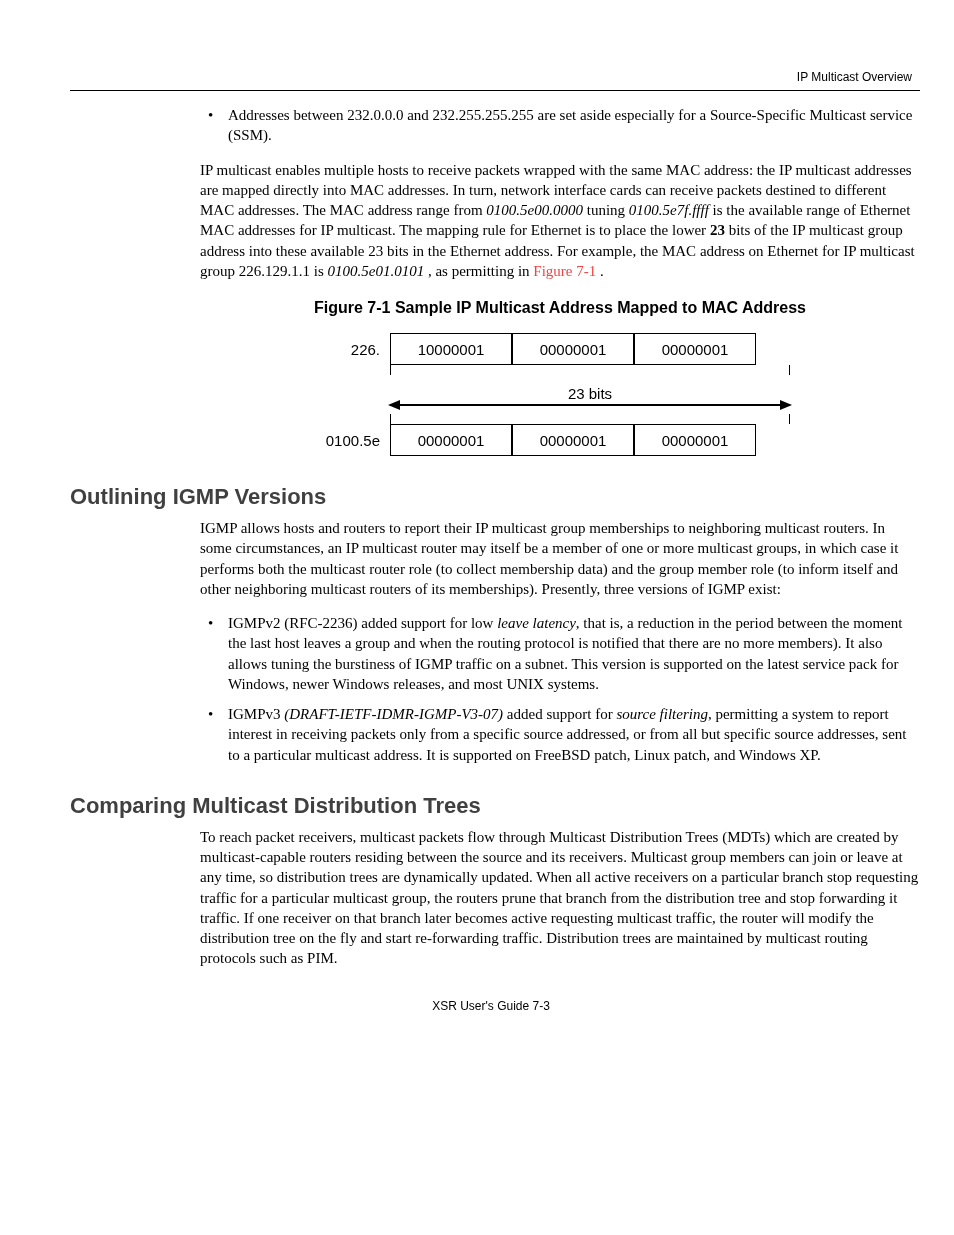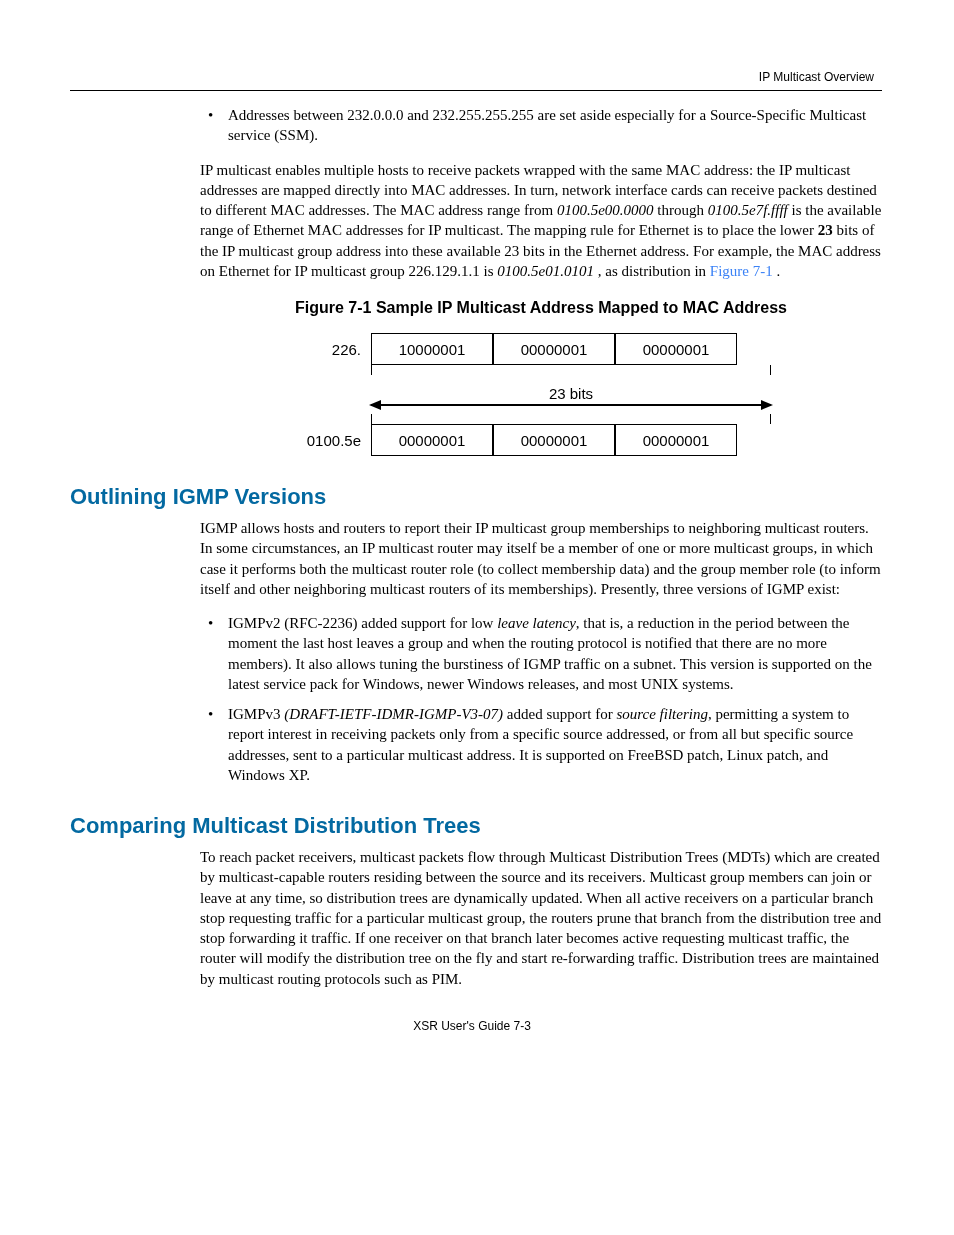--- a/index.html
+++ b/index.html
@@ -4,21 +4,21 @@
 <style>
   body {
     margin: 0;
     padding: 0;
     background: #fff;
     font-family: "Palatino Linotype", "Book Antiqua", Palatino, Georgia, serif;
     color: #000;
     width: 954px;
   }
   .page {
-    padding: 70px 72px 40px 70px;
+    padding: 70px 34px 40px 70px;
     box-sizing: border-box;
   }
   .running-head {
     text-align: right;
     font-family: Arial, Helvetica, sans-serif;
     font-size: 12px;
     margin-bottom: 6px;
     padding-right: 8px;
   }
   .rule {
@@ -47,21 +47,21 @@
     top: 0;
     font-size: 15px;
   }
   p.body {
     font-size: 15px;
     line-height: 1.35;
     margin: 0 0 14px 0;
   }
   em { font-style: italic; }
   b { font-weight: bold; }
-  a.link { color: #3b82f6; text-decoration: none; }
+  a.link { color: #ef4444; text-decoration: none; }
   .fig-caption {
     font-family: Arial, Helvetica, sans-serif;
     font-weight: bold;
     font-size: 16px;
     text-align: center;
     margin: 18px 0 16px 0;
   }
   .figure {
     margin: 6px auto 22px auto;
     width: 520px;
@@ -132,21 +132,21 @@
     position:absolute;
     width:1px;
     height:10px;
     background:#000;
     top:0;
   }
   .tick.l { left:0; }
   .tick.r { right:0; }
   h2.section {
     font-family: Arial, Helvetica, sans-serif;
-    color: #0369a1;
+    color: #404040;
     font-size: 22px;
     font-weight: bold;
     margin: 28px 0 8px 0;
   }
   .footer {
     margin-top: 30px;
     text-align: center;
     font-family: Arial, Helvetica, sans-serif;
     font-size: 12px;
     padding-right: 8px;
@@ -162,27 +162,27 @@
 
   <div class="body-indent">
 
     <ul class="bullets">
       <li>Addresses between 232.0.0.0 and 232.255.255.255 are set aside especially for a Source-Specific Multicast service (SSM).</li>
     </ul>
 
     <p class="body">
       <span>IP multicast enables multiple hosts to receive packets wrapped with the same MAC address: the IP multicast addresses are mapped directly into MAC addresses. In turn, network interface cards can receive packets destined to different MAC addresses. The MAC address range from </span>
       <em>0100.5e00.0000</em>
-      <span> through </span>
+      <span> tuning </span>
       <em>0100.5e7f.ffff</em>
       <span> is the available range of Ethernet MAC addresses for IP multicast. The mapping rule for Ethernet is to place the lower </span>
       <b>23</b>
       <span> bits of the IP multicast group address into these available 23 bits in the Ethernet address. For example, the MAC address on Ethernet for IP multicast group 226.129.1.1 is </span>
       <em>0100.5e01.0101</em>
-      <span>, as distribution in </span>
+      <span>, as permitting in </span>
       <a class="link" href="#">Figure 7-1</a>
       <span>.</span>
     </p>
 
     <div class="fig-caption">Figure 7-1   Sample IP Multicast Address Mapped to MAC Address</div>
 
     <div class="figure">
       <div class="figrow">
         <div class="figlabel">226.</div>
         <div class="bytecells">

